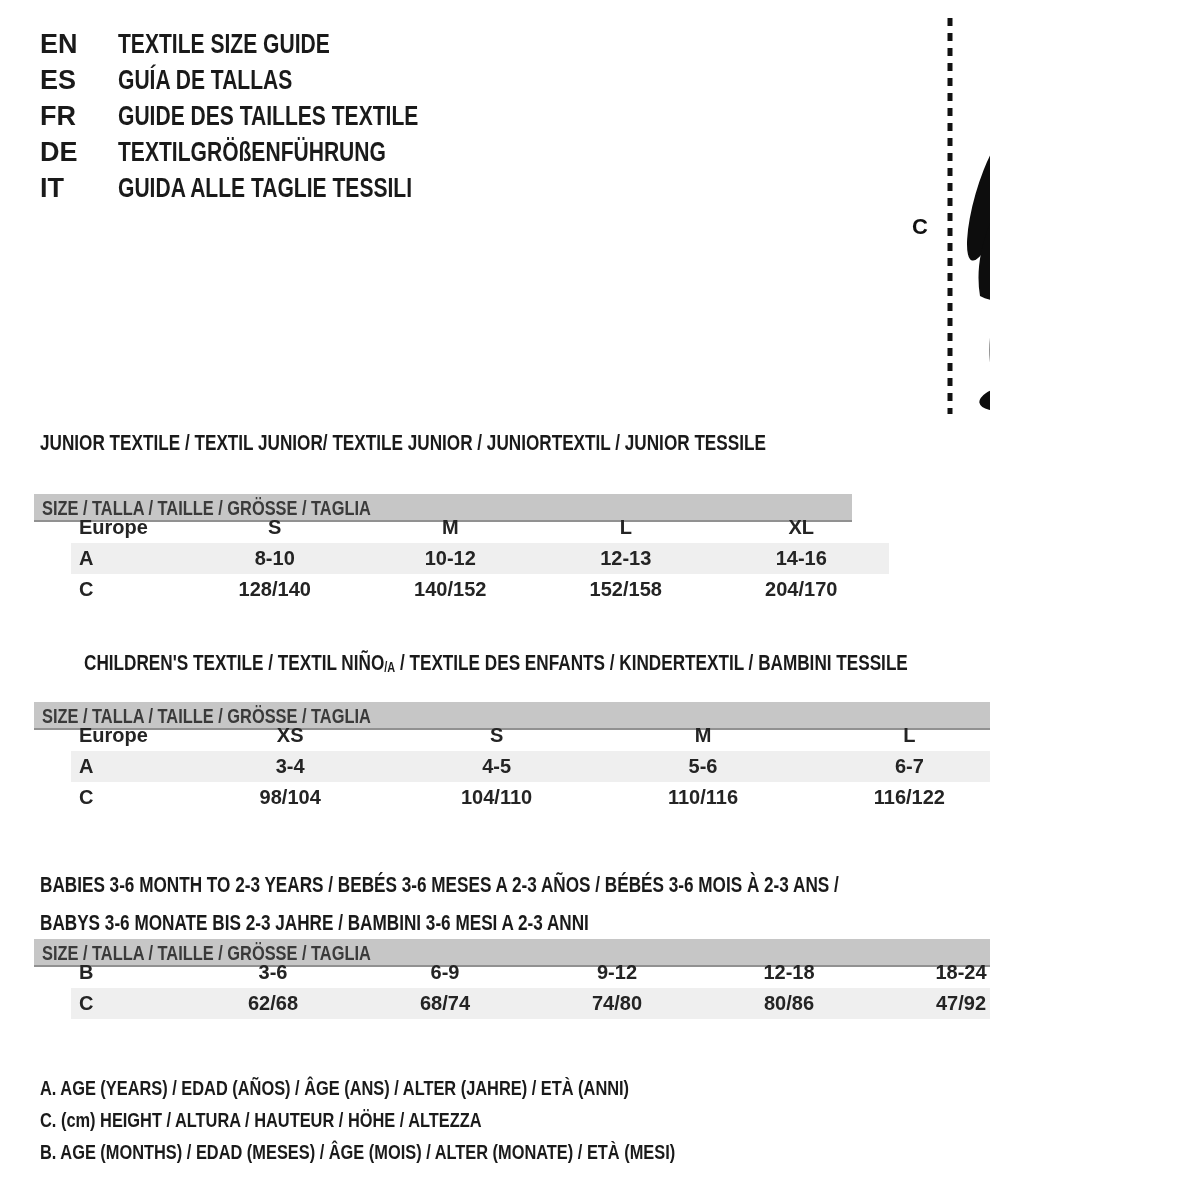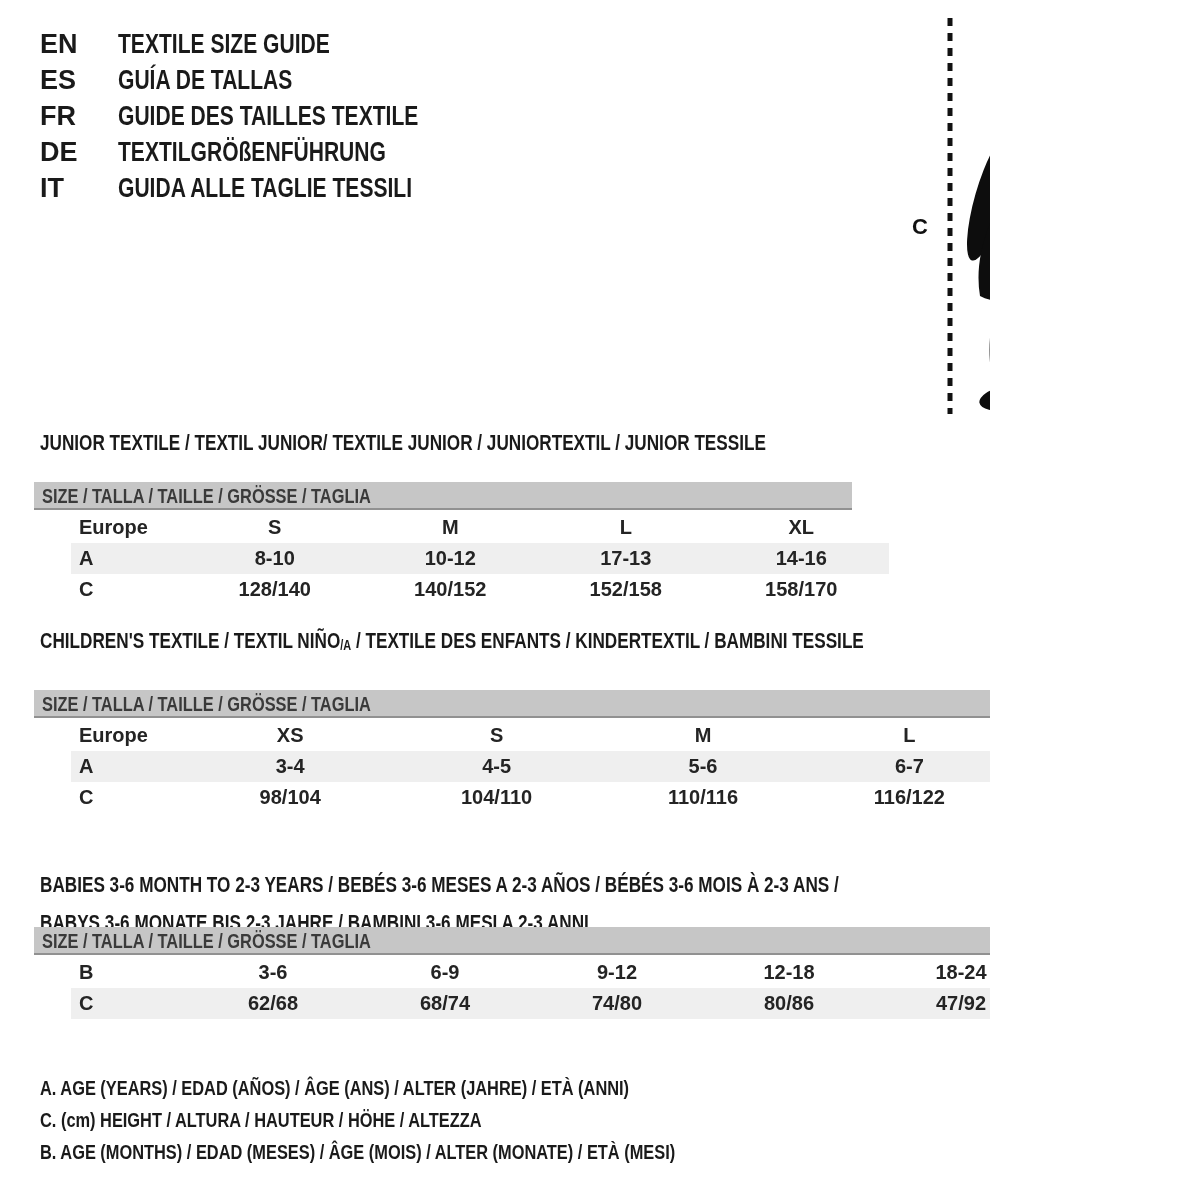--- a/index.html
+++ b/index.html
@@ -14,21 +14,21 @@
   .lang-code{width:78px;flex:0 0 78px;}
   .lang-title{white-space:nowrap;}
   
   #figure{position:absolute;left:935px;top:8px;width:210px;height:412px;}
   #height-label{position:absolute;left:903px;top:214px;width:34px;text-align:center;
     font-size:22px;font-weight:700;color:#111;}
   
   .sec-heading{position:absolute;left:40px;font-size:22px;font-weight:700;line-height:26px;white-space:nowrap;}
   .heading-sub{font-size:14px;vertical-align:-2px;font-weight:700;}
   .size-bar{position:absolute;left:34px;height:28px;background:#c6c6c6;border-bottom:2px solid #919191;
-    line-height:28px;padding-left:8px;box-sizing:border-box;font-size:21px;font-weight:700;color:#3a3a3a;}
+    line-height:28px;padding-left:8px;box-sizing:border-box;font-size:21px;font-weight:700;color:#3a3a3a;margin-top:12px;}
   .tbl{position:absolute;left:34px;font-size:20px;font-weight:600;color:#242424;margin-left:37px;}
   .srow{display:grid;height:31px;line-height:31px;}
   .srow.stripe{background:#efefef;}
   .cols4{grid-template-columns:116px repeat(4,1fr);}
   .cols5{grid-template-columns:116px repeat(5,1fr);}
   .cols6{grid-template-columns:116px repeat(6,1fr);}
   .row-label{text-align:left;padding-left:8px;}
   .cell{text-align:center;}
   
   #babies-heading{position:absolute;left:40px;top:842px;font-size:22px;font-weight:700;line-height:38px;margin-top:24px;}
@@ -95,33 +95,33 @@
       <span class="row-label">Europe</span>
       <span class="cell">S</span>
       <span class="cell">M</span>
       <span class="cell">L</span>
       <span class="cell">XL</span>
     </div>
     <div class="srow cols4 stripe">
       <span class="row-label">A</span>
       <span class="cell">8-10</span>
       <span class="cell">10-12</span>
-      <span class="cell">17-13</span>
+      <span class="cell">12-13</span>
       <span class="cell">14-16</span>
     </div>
     <div class="srow cols4">
       <span class="row-label">C</span>
       <span class="cell">128/140</span>
       <span class="cell">140/152</span>
       <span class="cell">152/158</span>
-      <span class="cell">158/170</span>
+      <span class="cell">204/170</span>
     </div>
   </div>
 
-  <div class="sec-heading" style="top:628px;">
+  <div class="sec-heading" style="top:650px;margin-left:44px;">
     <span class="cond"><span>CHILDREN'S TEXTILE / TEXTIL NIÑO</span><span class="heading-sub">/A</span><span> / TEXTILE DES ENFANTS / KINDERTEXTIL / BAMBINI TESSILE</span></span>
   </div>
   <div class="size-bar" style="top:690px;width:1148px;">
     <span class="cond">SIZE / TALLA / TAILLE / GRÖSSE / TAGLIA</span>
   </div>
   <div class="tbl" style="top:720px;width:1148px;">
     <div class="srow cols5">
       <span class="row-label">Europe</span>
       <span class="cell">XS</span>
       <span class="cell">S</span>

